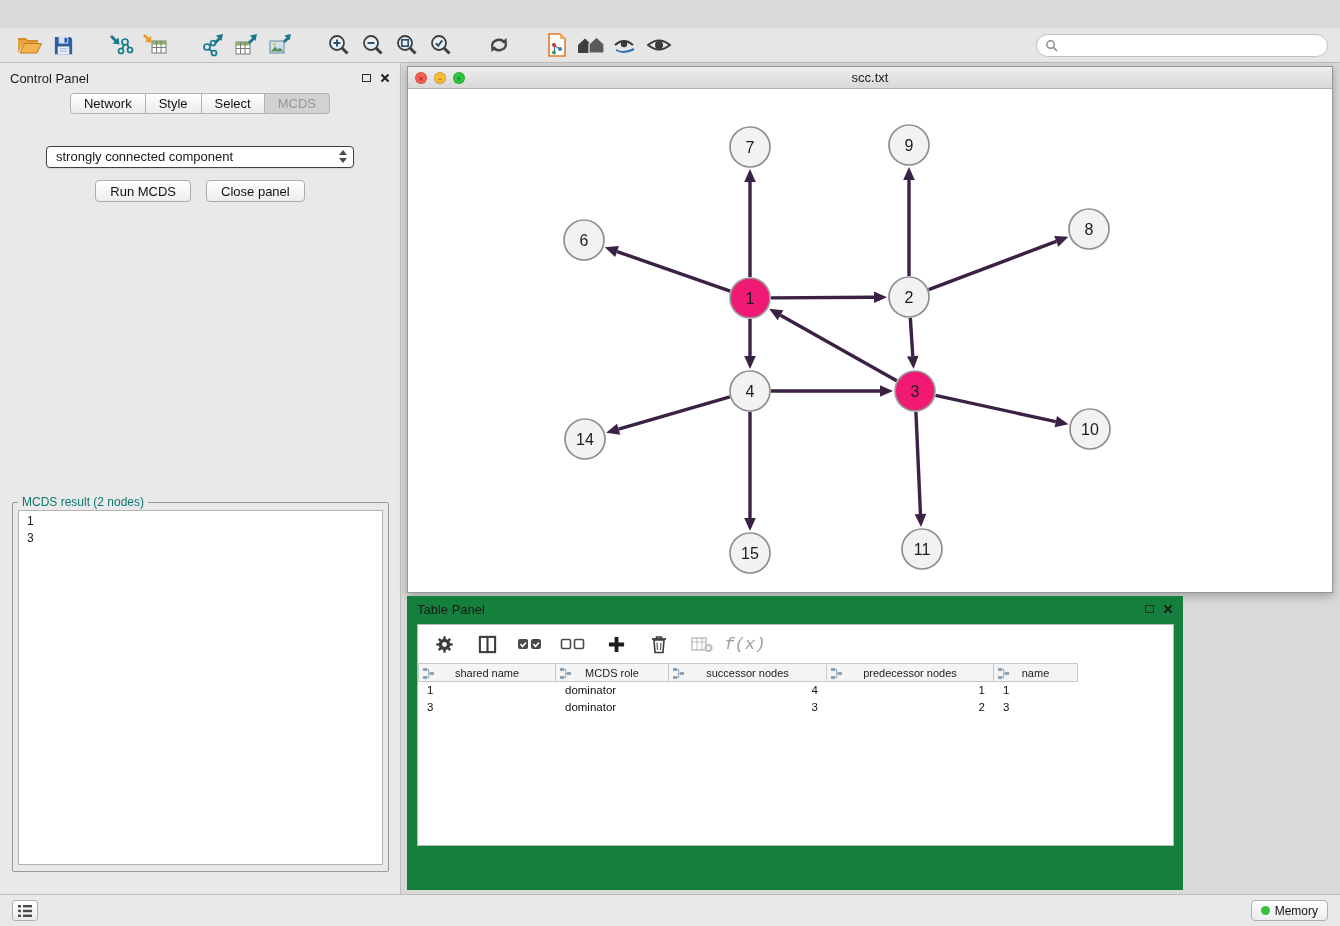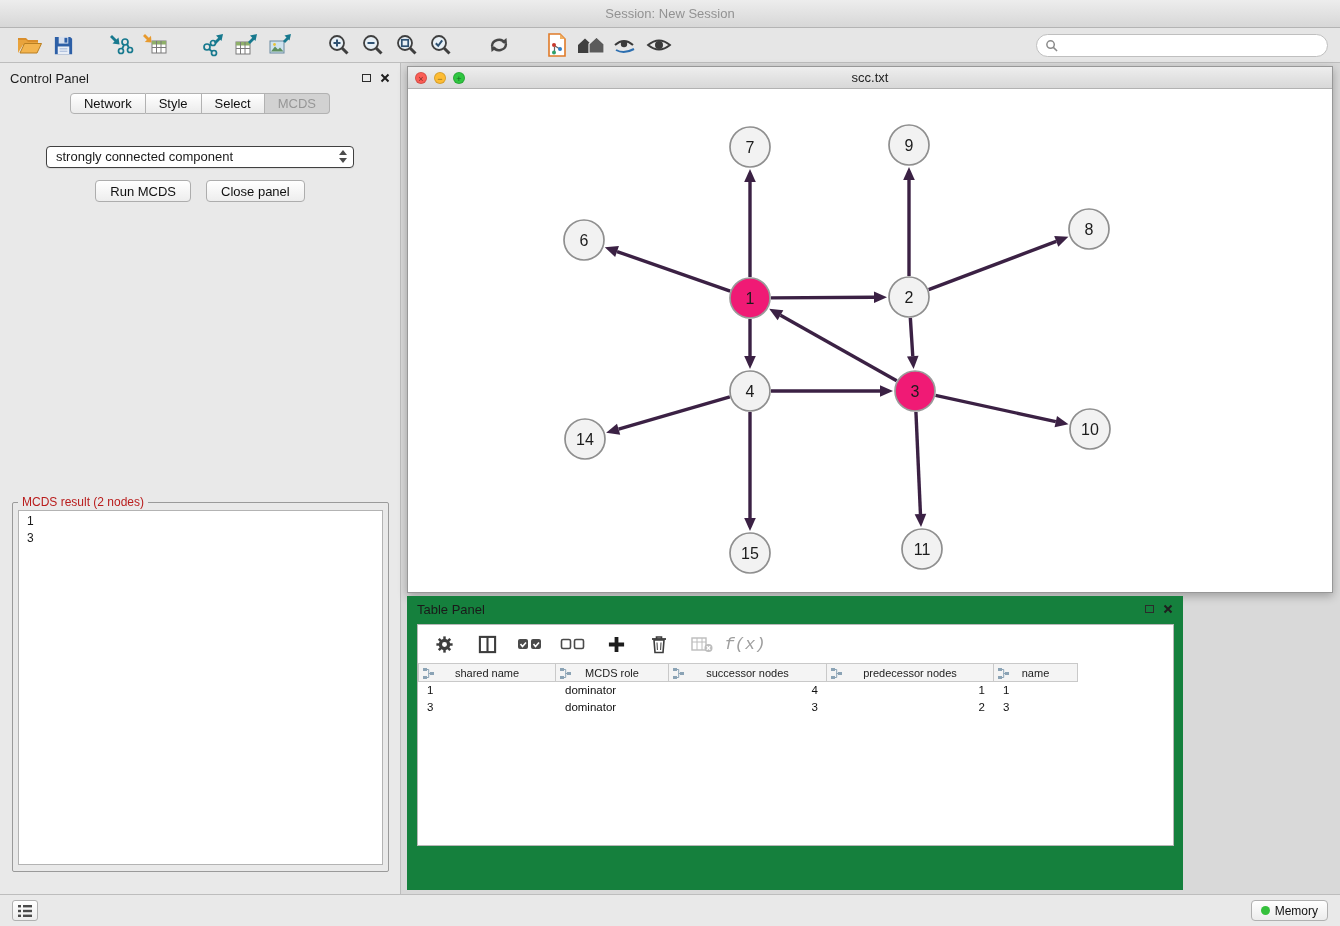--- a/index.html
+++ b/index.html
@@ -42,21 +42,21 @@
     box-shadow:0 1px 1px rgba(0,0,0,.08); }
   .dd-arrows { position:absolute; right:6px; top:3px; display:flex; flex-direction:column; gap:2.5px; }
   .dd-arrows i { display:block; width:0; height:0; border-left:4px solid transparent; border-right:4px solid transparent; }
   .dd-arrows .up { border-bottom:5px solid #4c4c4c; }
   .dd-arrows .dn { border-top:5px solid #4c4c4c; }
   .btn-row { margin-top:12px; display:flex; justify-content:center; gap:15px; }
   .btn { font-family:inherit; font-size:13px; color:#111; padding:2px 14px; height:22px;
     background:linear-gradient(#ffffff,#ededed); border:1px solid #adadad; border-radius:4px; }
   .result-box { position:absolute; left:12px; right:11px; top:432px; bottom:22px;
     border:1px solid #9a9a9a; border-radius:2px; display:flex; flex-direction:column; }
-  .result-box legend { font-size:12px; color:#b91c1c; margin-left:5px; padding:0 4px; text-align:left; }
+  .result-box legend { font-size:12px; color:#0f766e; margin-left:5px; padding:0 4px; text-align:left; }
   .result-text { flex:1; margin:1px 5px 6px 5px; background:#fff; border:1px solid #b3b3b3;
     font-size:12px; line-height:17px; text-align:left; padding:2px 8px; white-space:pre-line; }
 
   
   .network-window { position:absolute; left:407px; top:66px; width:926px; height:527px;
     background:#fff; border:1px solid #979797; box-shadow:0 3px 9px rgba(0,0,0,.28); }
   .net-titlebar { position:relative; height:22px; background:linear-gradient(#eeeeee,#d8d8d8);
     border-bottom:1px solid #b2b2b2; display:flex; align-items:center; padding:0 7px; }
   .tl { width:12px; height:12px; border-radius:50%; margin-right:7px; font-size:9px; line-height:12px;
     text-align:center; color:rgba(0,0,0,.5); border:1px solid rgba(0,0,0,.15); z-index:2; }
@@ -88,23 +88,20 @@
     border-radius:3px; display:flex; align-items:center; justify-content:center; }
   .mem-btn { margin-left:auto; height:21px; background:linear-gradient(#fff,#ececec); border:1px solid #b0b0b0;
     border-radius:4px; display:flex; align-items:center; gap:5px; padding:0 9px; font-size:12px; color:#111; }
   .dot { width:9px; height:9px; border-radius:50%; display:inline-block; }
 </style>
 </head>
 <body>
 
 <div class="app">
 
-  <div class="titlebar">
-    <span>Session: New Session</span>
-  </div>
 
   <div class="toolbar">
     <span class="tbtn">
       <svg width="27" height="22" viewBox="0 0 27 22">
           <path d="M2 4h8l2 2h10v4H2z" fill="#d98e2b"></path>
           <path d="M2 19V6h8l2 2h10v3H7z" fill="#e9a33c"></path>
           <path d="M4 19 L8.5 9.5 h17 L21 19 z" fill="#f3b44e" stroke="#b97f22" stroke-width="1"></path>
         </svg>
     </span>
     <span class="tbtn">

